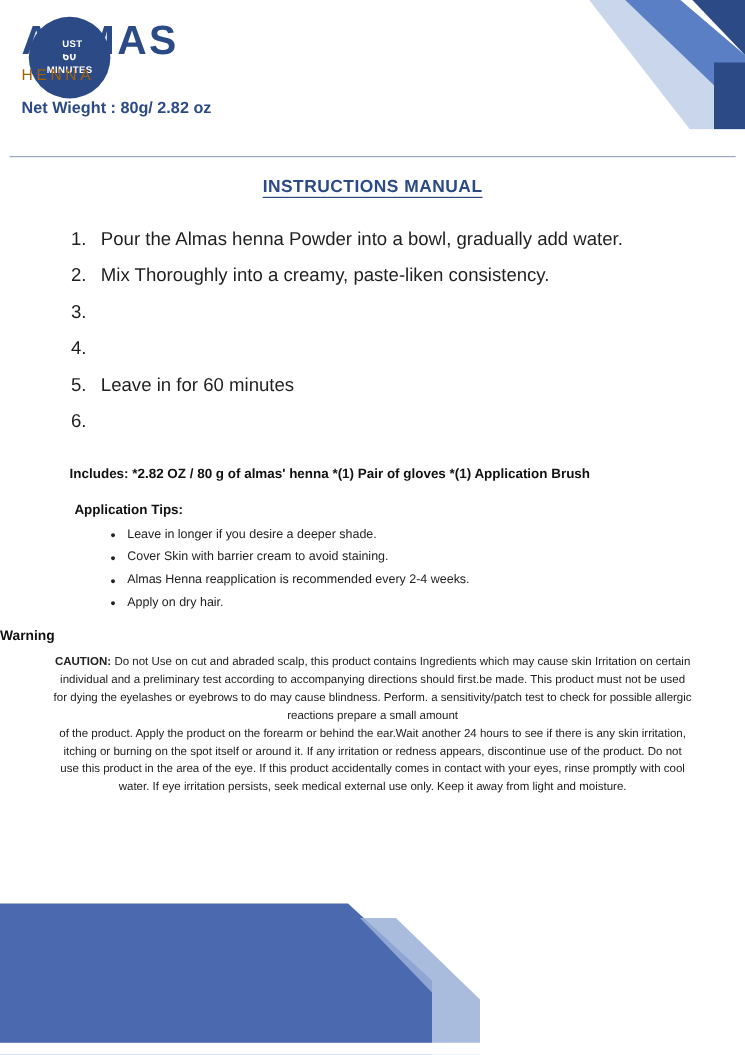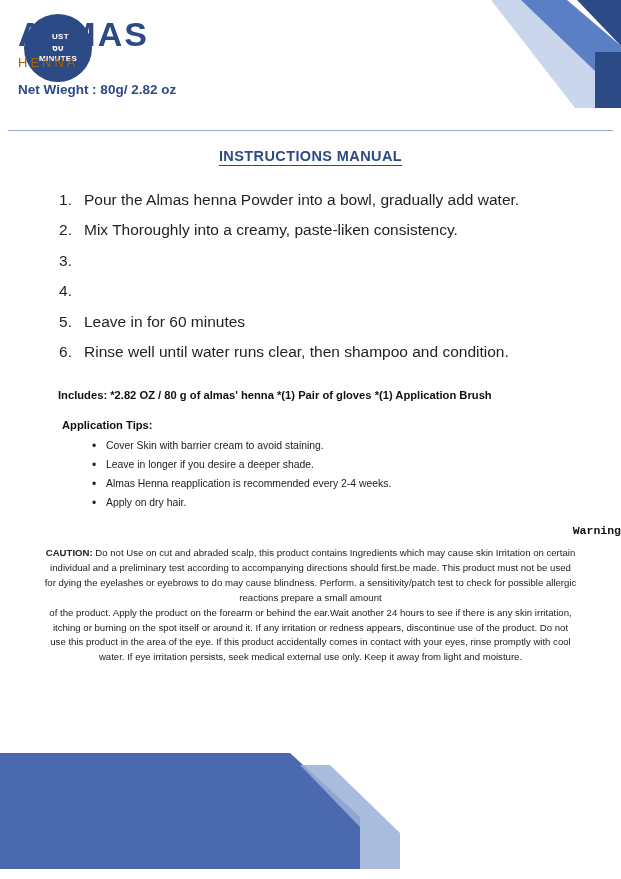--- a/index.html
+++ b/index.html
@@ -157,25 +157,24 @@
     position: absolute;
     left: 0;
     top: -1px;
     font-size: 12px;
     color: #222;
   }
 
   
   .warning-title {
     margin-top: 16px;
-    text-align: right;
+    text-align: left;
     font-size: 11.5px;
     font-weight: bold;
     color: #111;
-    font-family: Liberation Mono, monospace;
   }
   .caution {
     margin: 9px 44px 0 44px;
     font-size: 9.6px;
     line-height: 1.55;
     color: #222;
     text-align: center;
   }
   .caution b {
     font-weight: bold;
@@ -243,30 +242,29 @@
   </div>
   <div class="step">
     <span class="num">4.</span>
   </div>
   <div class="step">
     <span class="num">5.</span>
     <span>Leave in for 60 minutes</span>
   </div>
   <div class="step">
     <span class="num">6.</span>
-    <span>Rinse well until water runs clear, then shampoo and condition.</span>
   </div>
 </div>
 
 <div class="includes">Includes: *2.82 OZ / 80 g of almas' henna  *(1) Pair of gloves  *(1) Application Brush</div>
 
 <div class="tips-title">Application Tips:</div>
 <ul class="tips">
+  <li>Leave in longer if you desire a deeper shade.</li>
   <li>Cover Skin with barrier cream to avoid staining.</li>
-  <li>Leave in longer if you desire a deeper shade.</li>
   <li>Almas Henna reapplication is recommended every 2-4 weeks.</li>
   <li>Apply on dry hair.</li>
 </ul>
 
 <div class="warning-title">Warning</div>
 <div class="caution">
   <div class="p1">
     <b>CAUTION:</b>
     <span>Do not Use on cut and abraded scalp, this product contains Ingredients which may cause skin   Irritation on certain individual and a preliminary test according to accompanying directions should first.be made. This product must not be used for dying the eyelashes or eyebrows to do may cause blindness. Perform. a sensitivity/patch test to check for possible allergic reactions prepare a small amount</span>
   </div>

